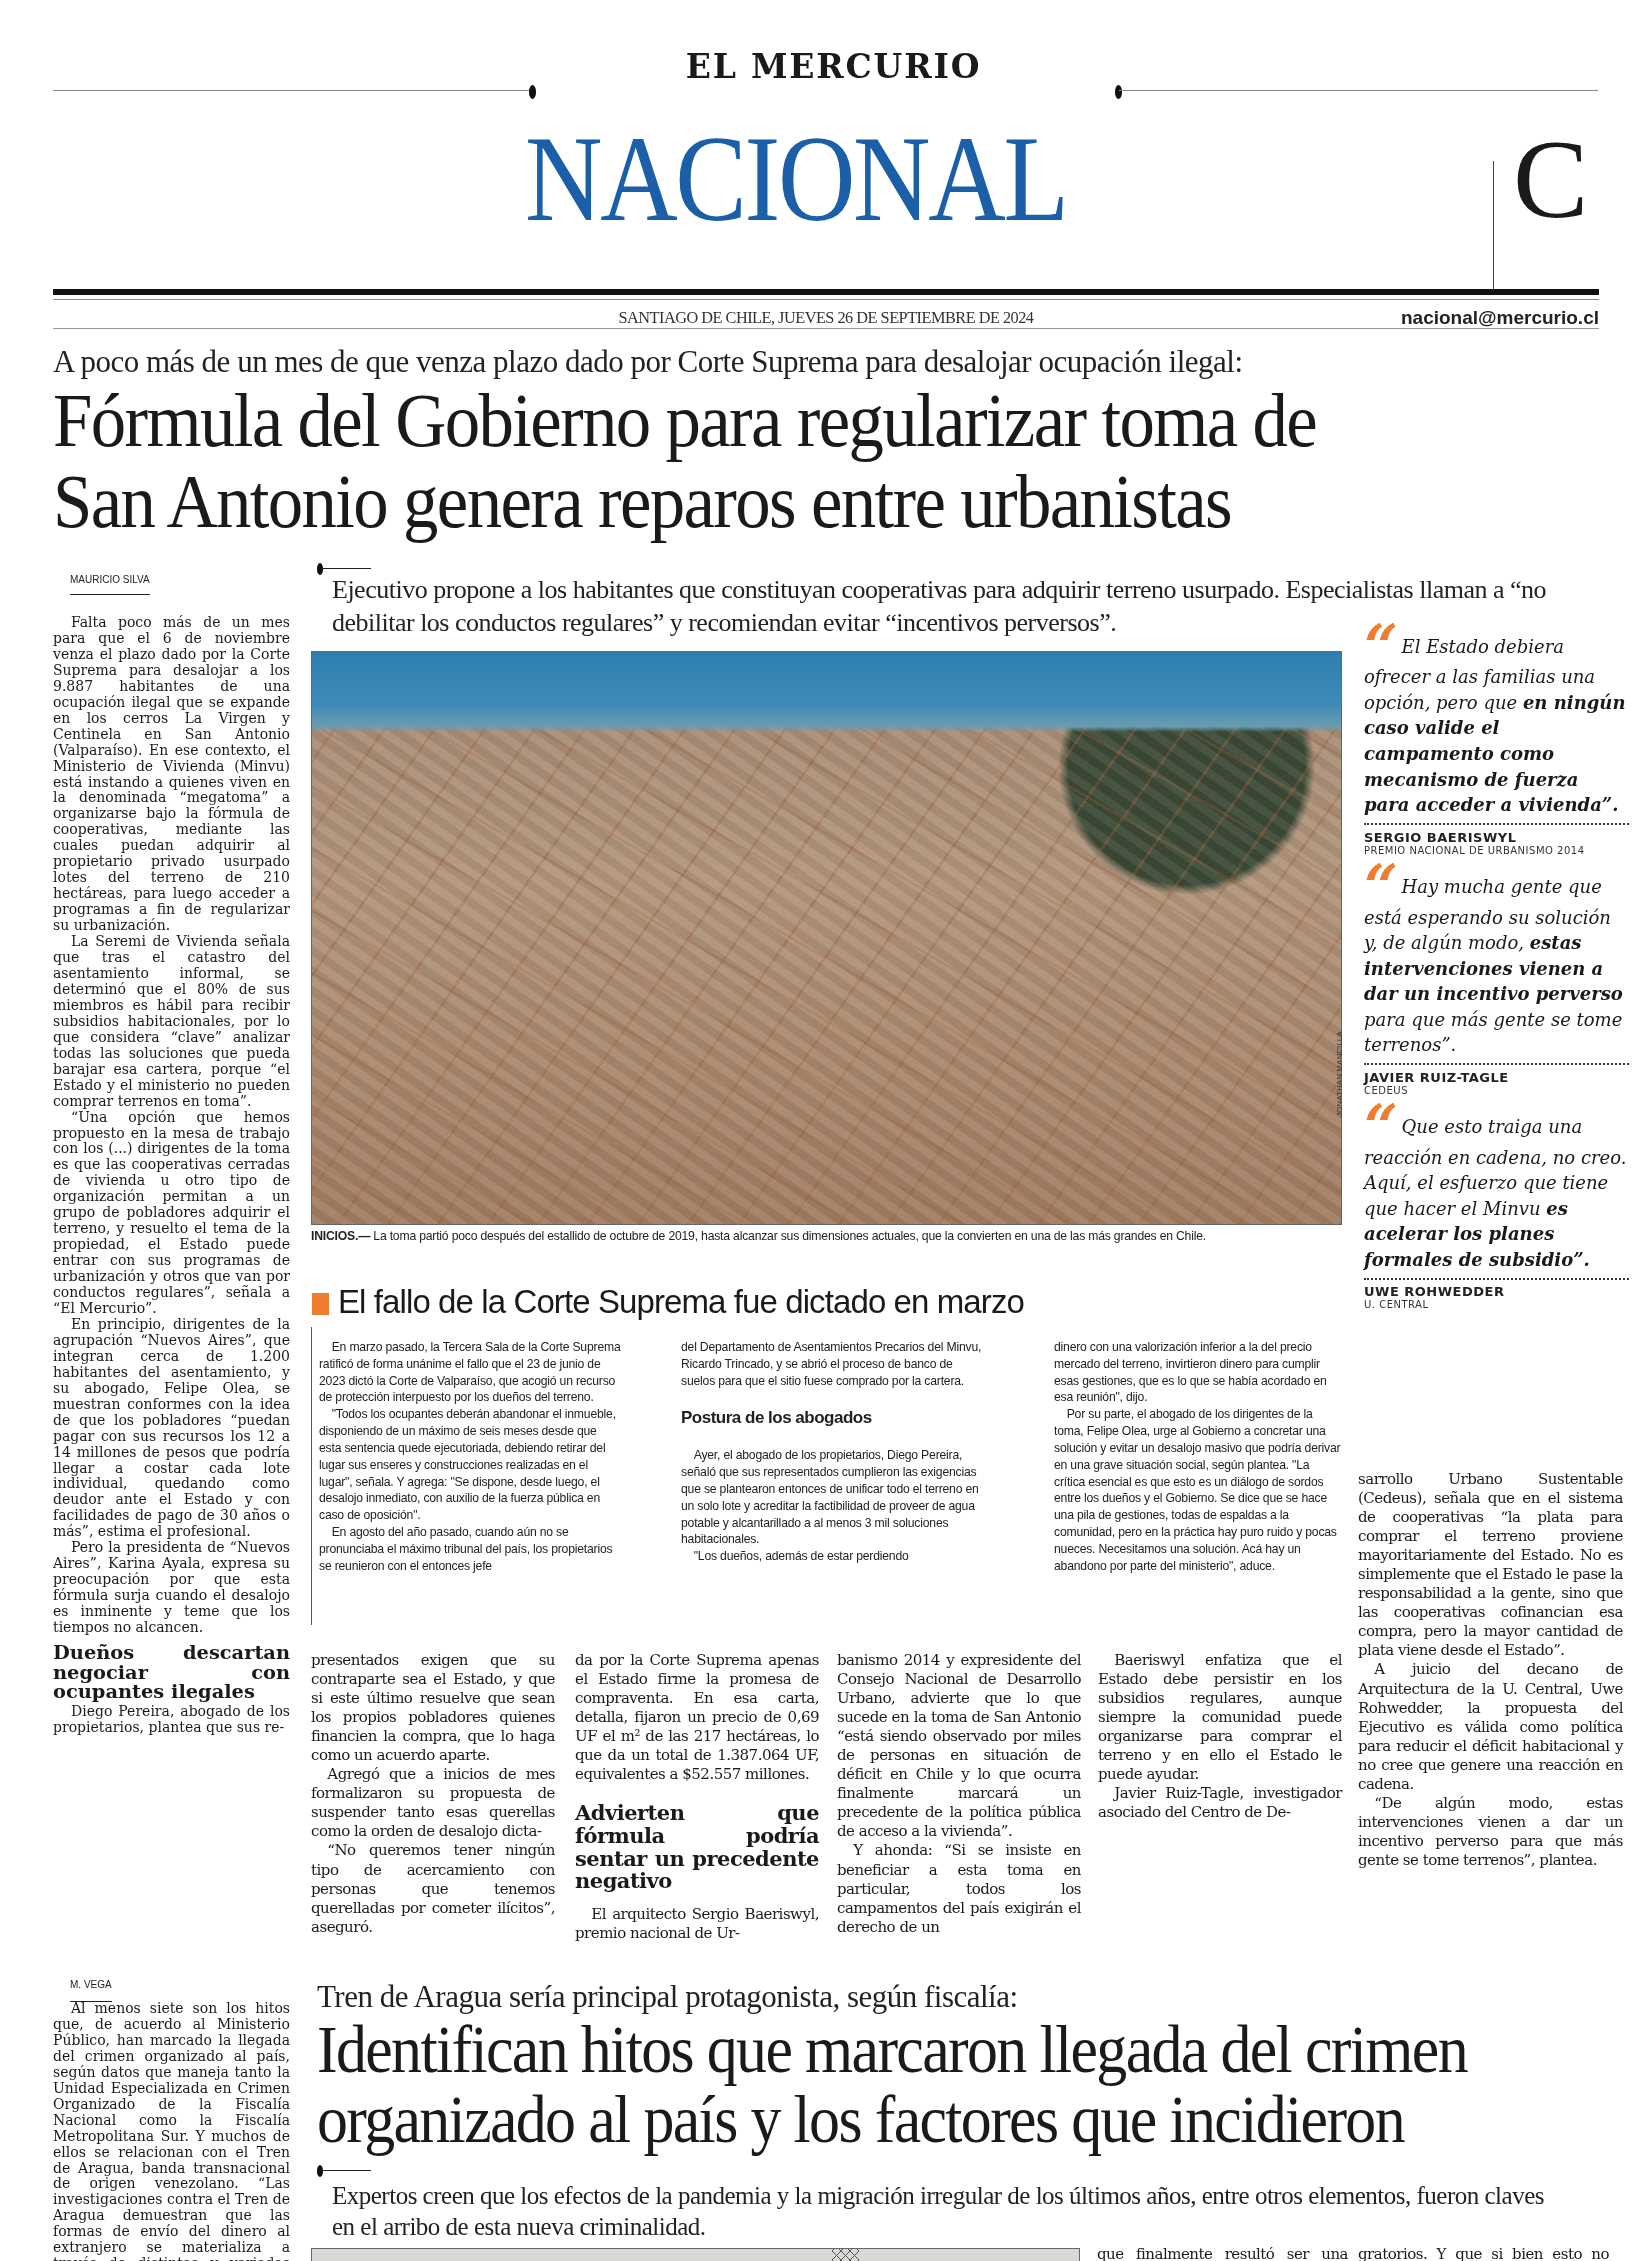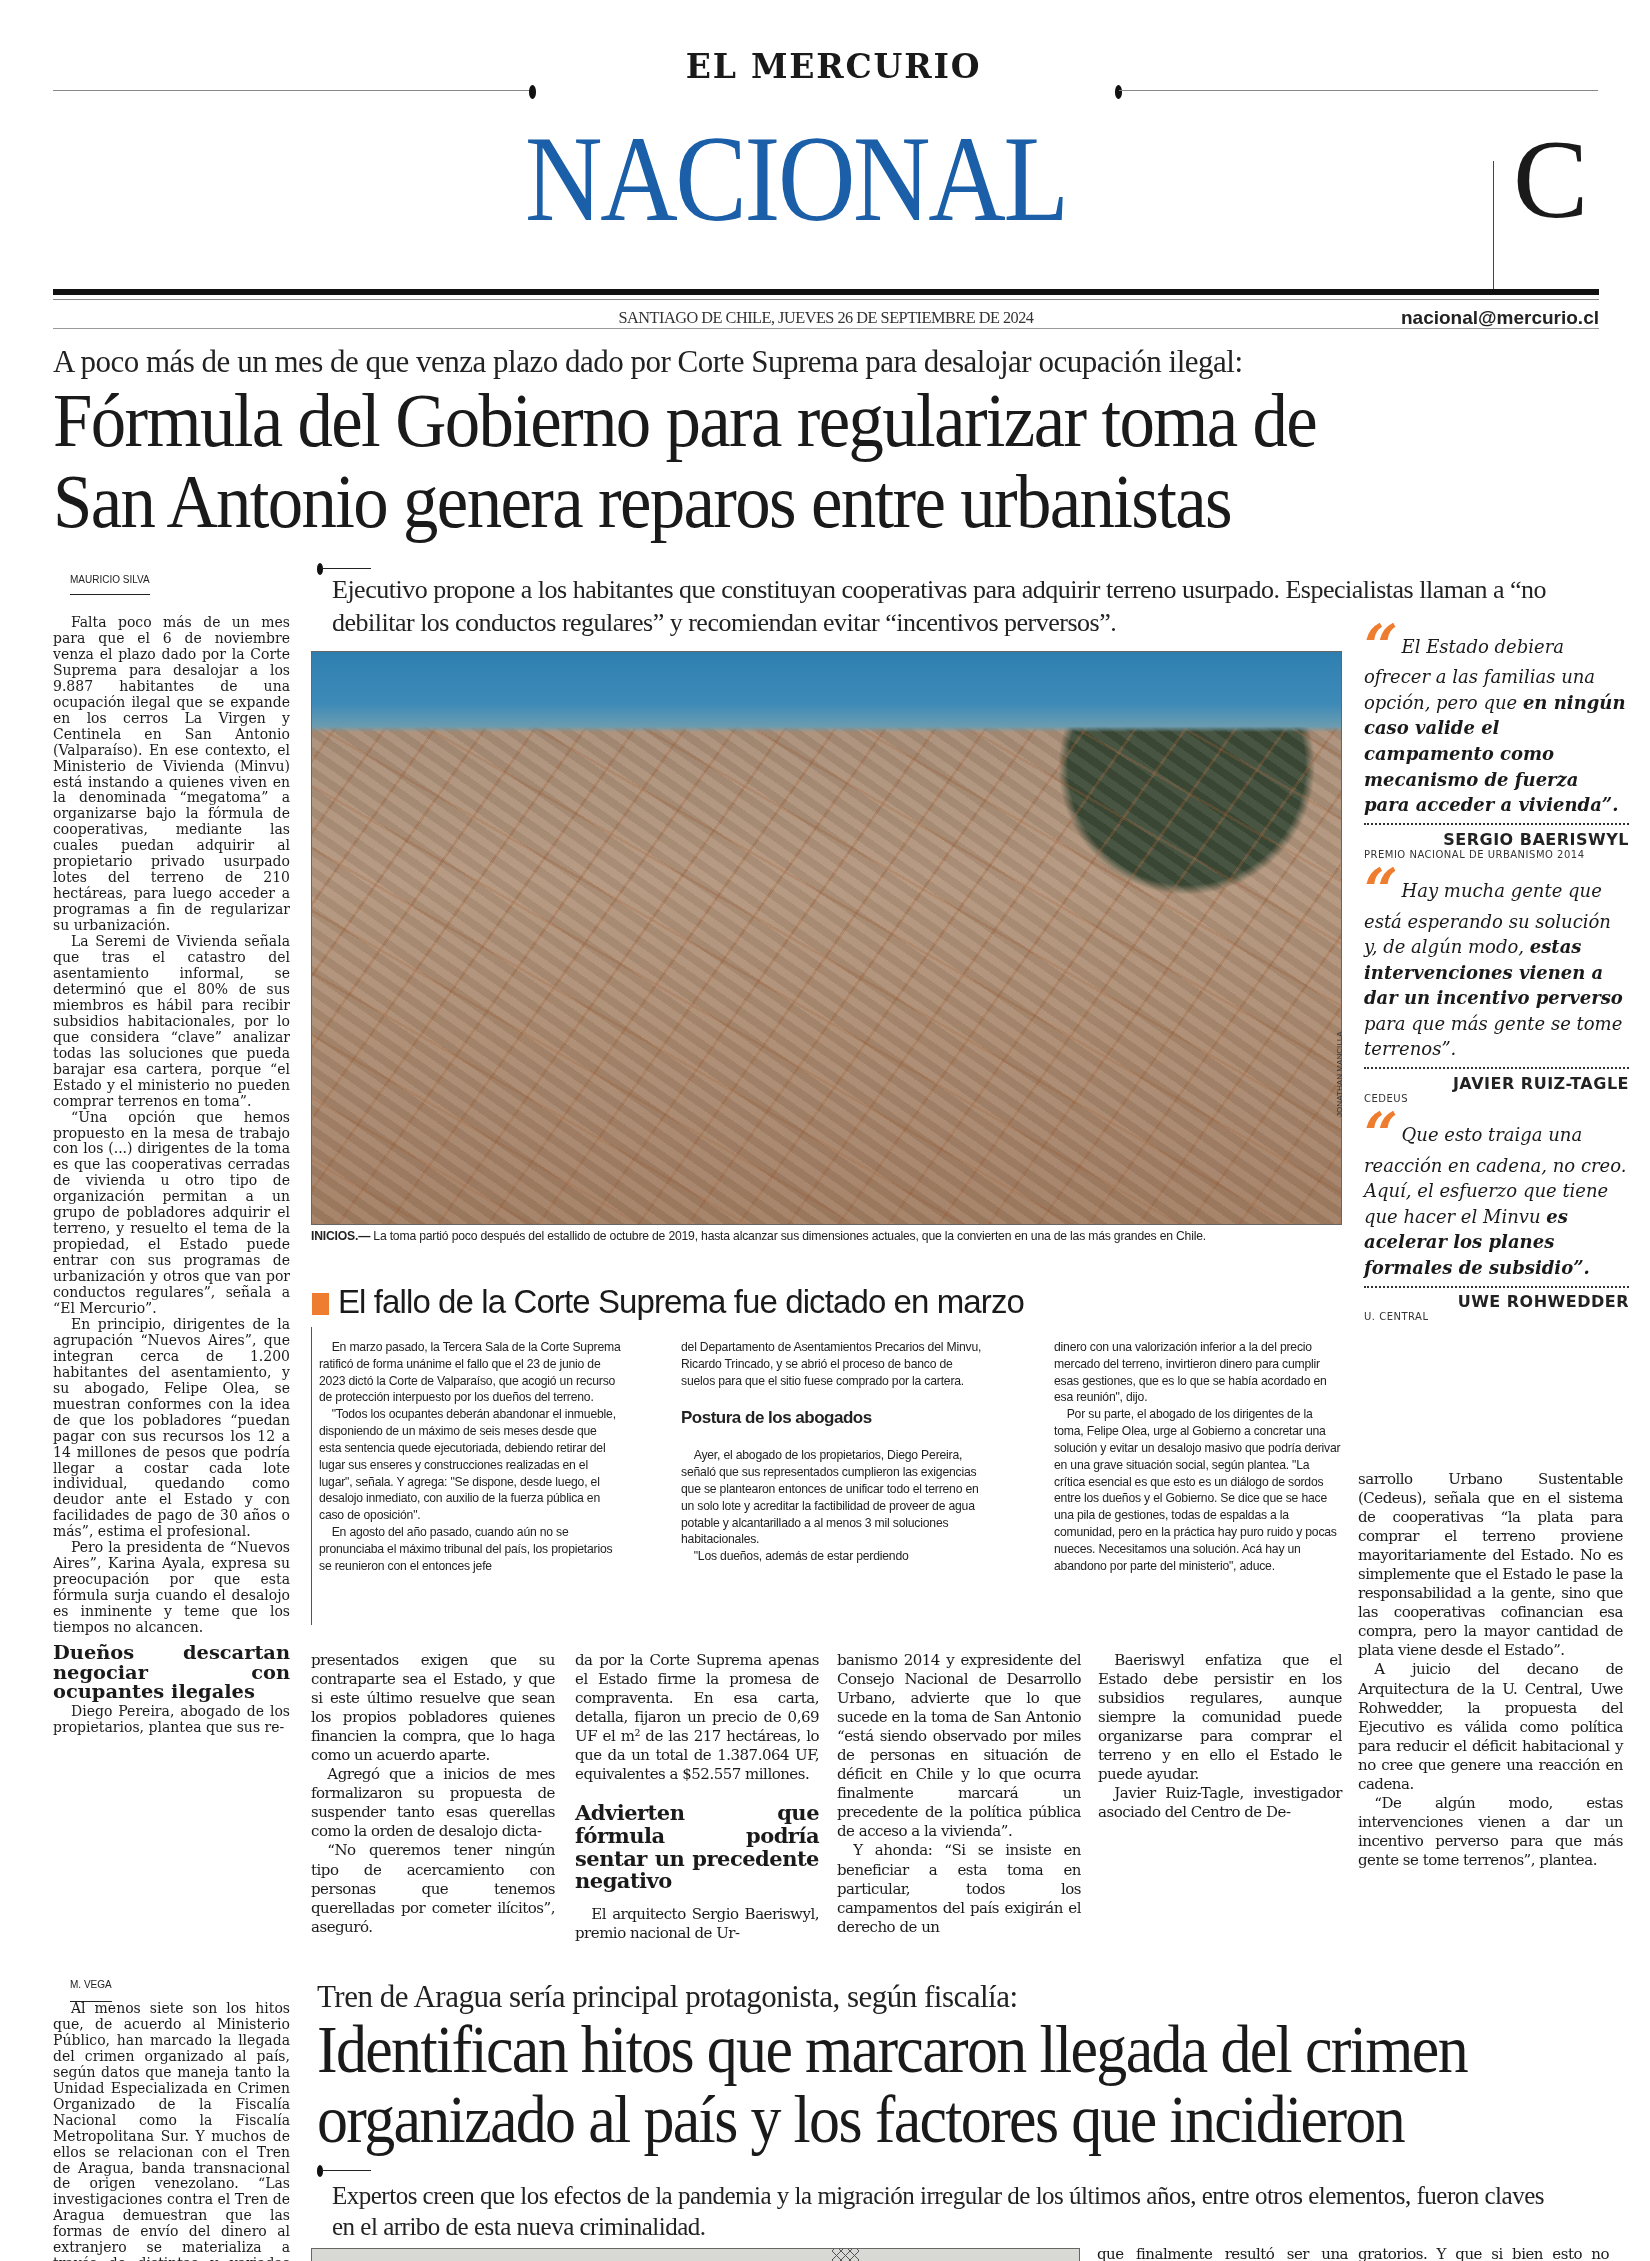--- a/index.html
+++ b/index.html
@@ -72,21 +72,21 @@
   .lc4 { left: 1098px; top: 1651px; width: 244px; }
   .serif-sub { font-family: "DejaVu Serif", serif; font-weight: bold; font-size: 21px; line-height: 1.08; margin: 18px 0 11.8px; letter-spacing: -0.5px; }
 
   
   .quotes { left: 1364px; top: 629px; width: 265px; }
   .quote-block { margin-bottom: 13.6px; }
   .quote-mark { display: inline-block; font-family: "DejaVu Serif", serif; font-weight: bold; font-size: 59px; line-height: 0.6; color: #ee7d2f; vertical-align: -13.6px; margin-right: 3.6px; }
   .quote-text { font-family: "DejaVu Serif", serif; font-style: italic; font-size: 18px; line-height: 1.42; color: #1a1a1a; }
   .quote-text b { font-weight: bold; }
   .quote-sep { border-top: 2.3px dotted #333; margin: 5.4px 0 4.5px; }
-  .quote-name { font-family: "DejaVu Sans", sans-serif; font-weight: bold; font-size: 16px; color: #222; letter-spacing: 0.5px; text-align: right; }
+  .quote-name { font-family: "DejaVu Sans", sans-serif; font-weight: bold; font-size: 13px; color: #222; letter-spacing: 0.5px; }
   .quote-role { font-family: "DejaVu Sans", sans-serif; font-size: 10px; color: #333; letter-spacing: 0.5px; }
   .qc-body { left: 1358px; top: 1384px; width: 265px; }
 
   
   .byline2 { left: 70px; top: 1979px; font-family: "Liberation Sans", sans-serif; font-size: 10px; color: #222; border-bottom: 0.9px solid #222; padding-bottom: 11px; }
   .kicker2 { left: 317px; top: 1979px; font-size: 31px; color: #222; letter-spacing: -0.5px; }
   .headline2 { left: 317px; font-size: 68px; line-height: 1.0; color: #1a1a1a; letter-spacing: -1.8px; transform: scaleX(0.91); transform-origin: left top; white-space: nowrap; }
   .h2l1 { top: 2015px; }
   .h2l2 { top: 2085px; }
   .deck-marker2 { left: 317px; top: 2165px; width: 6.3px; height: 11.8px; border-radius: 50%; background: #111; }

